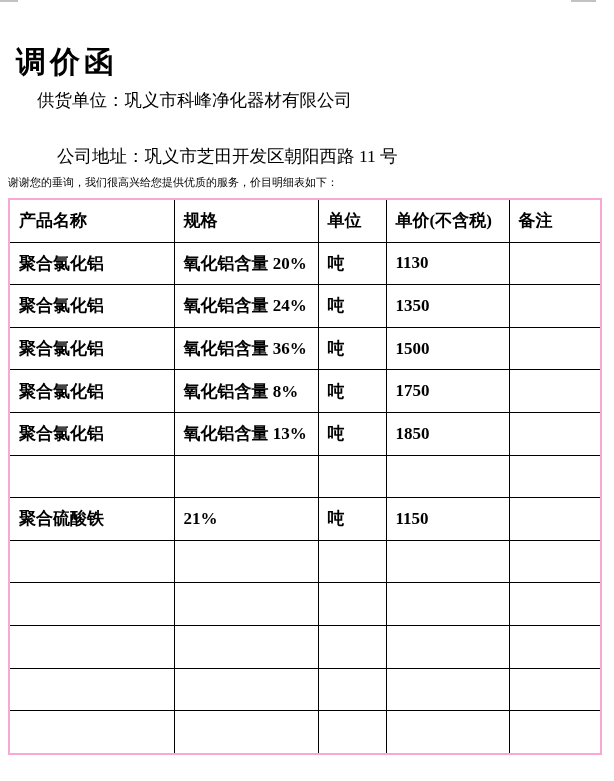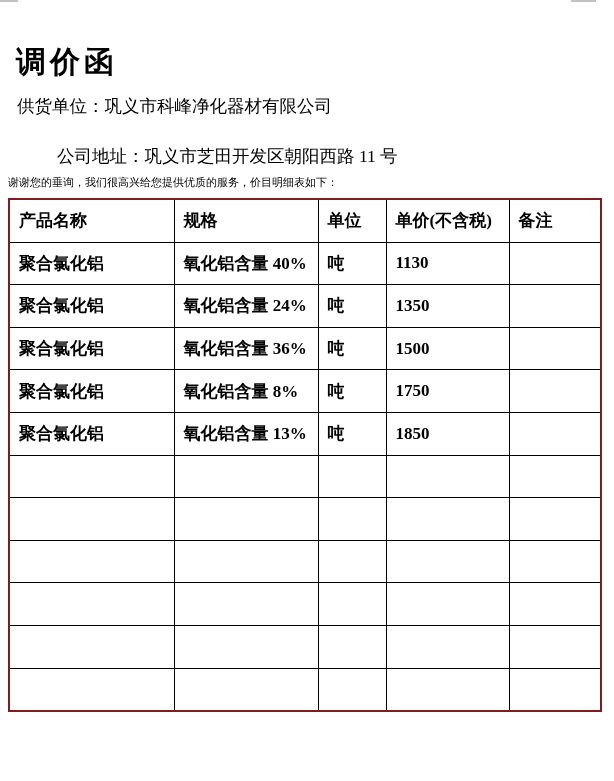--- a/index.html
+++ b/index.html
@@ -36,39 +36,39 @@
     line-height: 1.2;
   }
   .info-line {
     position: absolute;
     left: 17px;
     font-size: 17.5px;
     font-weight: normal;
     line-height: 1.2;
     white-space: nowrap;
   }
-  .supplier-line { top: 96px; }
+  .supplier-line { top: 90px; margin-left: 20px; }
   .address-line  { top: 146px; margin-left: 40px; }
   .intro-line {
     position: absolute;
     left: 8px;
     top: 176px;
     font-size: 11px;
     line-height: 1.2;
     white-space: nowrap;
   }
 
   table.price-table {
     position: absolute;
     left: 8px;
     top: 198px;
     width: 592px;
     border-collapse: collapse;
     table-layout: fixed;
-    border: 2px solid #7f1d1d;
+    border: 2px solid #f9a8d4;
   }
   .price-table th,
   .price-table td {
     border: 1px solid #000000;
     height: 41.6px;
     padding: 0 2px 0 9px;
     font-size: 17px;
     font-weight: bold;
     text-align: left;
     vertical-align: middle;
@@ -101,21 +101,21 @@
         <th>产品名称</th>
         <th>规格</th>
         <th>单位</th>
         <th>单价(不含税)</th>
         <th>备注</th>
       </tr>
   </thead>
   <tbody>
       <tr>
         <td>聚合氯化铝</td>
-        <td>氧化铝含量 40%</td>
+        <td>氧化铝含量 20%</td>
         <td>吨</td>
         <td>1130</td>
         <td></td>
       </tr>
       <tr>
         <td>聚合氯化铝</td>
         <td>氧化铝含量 24%</td>
         <td>吨</td>
         <td>1350</td>
         <td></td>
@@ -139,20 +139,27 @@
         <td>氧化铝含量 13%</td>
         <td>吨</td>
         <td>1850</td>
         <td></td>
       </tr>
       <tr>
         <td></td>
         <td></td>
         <td></td>
         <td></td>
+        <td></td>
+      </tr>
+      <tr>
+        <td>聚合硫酸铁</td>
+        <td>21%</td>
+        <td>吨</td>
+        <td>1150</td>
         <td></td>
       </tr>
       <tr>
         <td></td>
         <td></td>
         <td></td>
         <td></td>
         <td></td>
       </tr>
       <tr>

